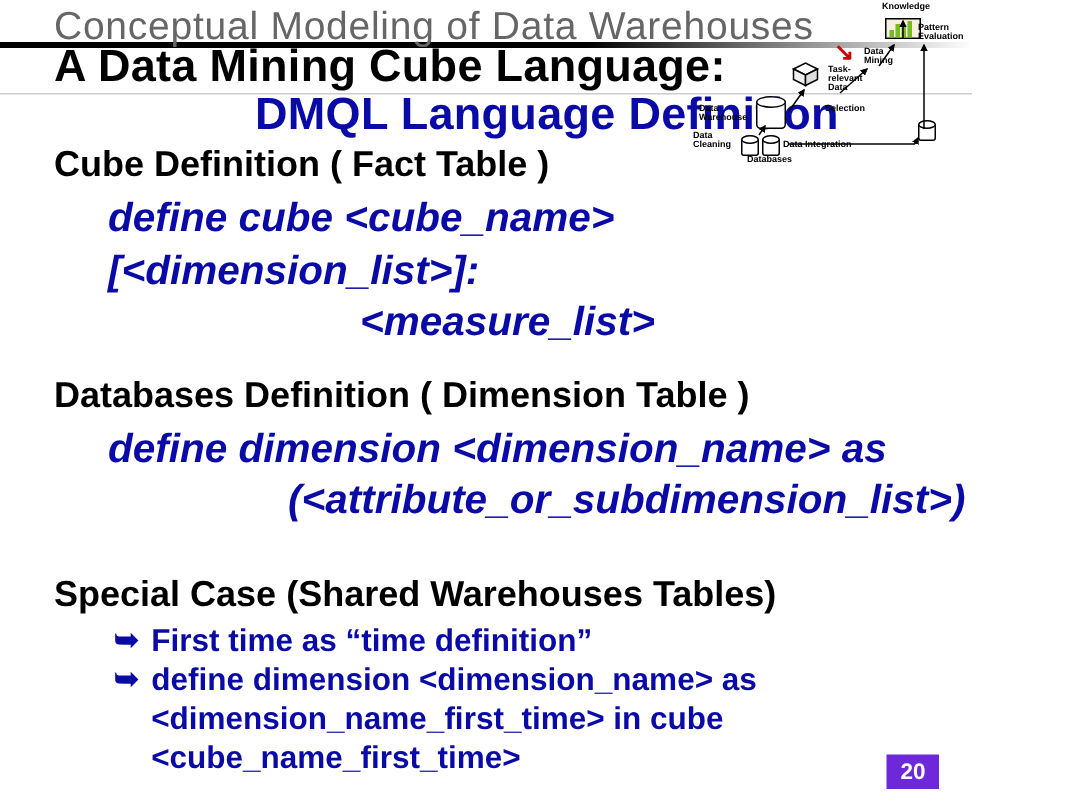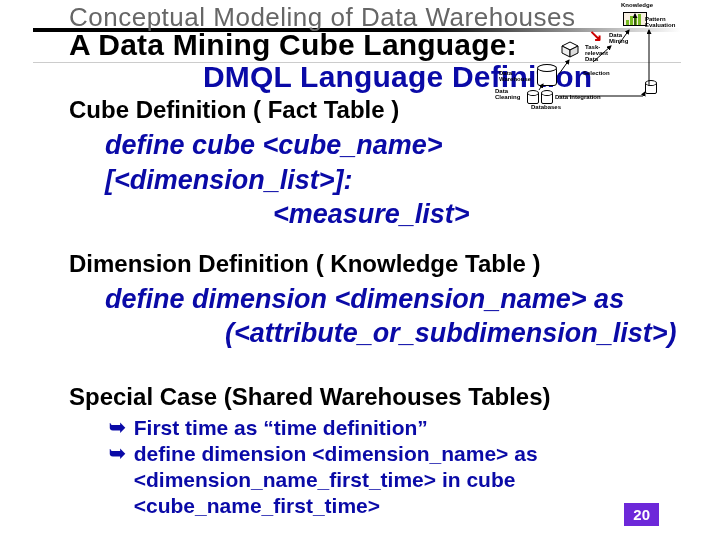--- a/index.html
+++ b/index.html
@@ -1,17 +1,17 @@
 <!DOCTYPE html>
 <html><head>
 <meta charset="utf-8">
 <style>
   * { margin: 0; padding: 0; box-sizing: border-box; }
   html, body { width: 720px; height: 540px; font-family: Arial, Helvetica, sans-serif; background: #fff; overflow: hidden; }
-  .slide { width: 648px; height: 540px; position: relative; margin-left: 33px; }
+  .slide { width: 648px; height: 540px; position: relative; }
   .stripe { position: absolute; left: 0; top: 28px; height: 4px; width: 100%; background: #000; display: flex; }
   .stripe > div:first-child { width: 36px; background: #000; }
   .stripe > div:last-child { flex: 1; background: linear-gradient(to right, #000 0, #000 58%, #fff 100%); }
   .thin { position: absolute; left: 0; top: 62px; height: 1px; width: 100%; background: #ccc; }
   .super { position: absolute; left: 36px; top: 2px; font-family: "Arial Narrow", Arial, sans-serif; font-stretch: condensed; font-weight: 400; font-size: 26px; letter-spacing: 0.5px; color: #666; }
   .title { position: absolute; left: 36px; top: 28px; font-family: "Arial Narrow", Arial, sans-serif; font-stretch: condensed; font-weight: 900; color: #000; }
   .title .line1 { font-size: 30px; letter-spacing: 0.2px; }
   .title .line2 { font-size: 30px; color: #0a0aa7; letter-spacing: 0.2px; padding-left: 134px; margin-top: -2px; }
   .body { position: absolute; left: 36px; top: 96px; right: 28px; }
   .h { font-weight: 700; font-size: 24px; color: #000; margin-bottom: 4px; }
@@ -98,21 +98,21 @@
     </svg>
   </div>
 
   <div class="body">
     <div class="h">Cube Definition ( Fact Table )</div>
     <div class="code">
       <span>define cube &lt;cube_name&gt; [&lt;dimension_list&gt;]:</span>
       <span class="c2">&lt;measure_list&gt;</span>
     </div>
 
-    <div class="h">Dimension Definition ( Knowledge Table )</div>
+    <div class="h">Databases Definition ( Dimension Table )</div>
     <div class="code">
       <span>define dimension &lt;dimension_name&gt; as</span>
       <span class="c2b">(&lt;attribute_or_subdimension_list&gt;)</span>
     </div>
 
     <div class="gap"></div>
     <div class="h">Special Case (Shared Warehouses Tables)</div>
     <div class="bul">
       <span class="glyph">➥</span>
       <span class="txt">First time as “time definition”</span>

